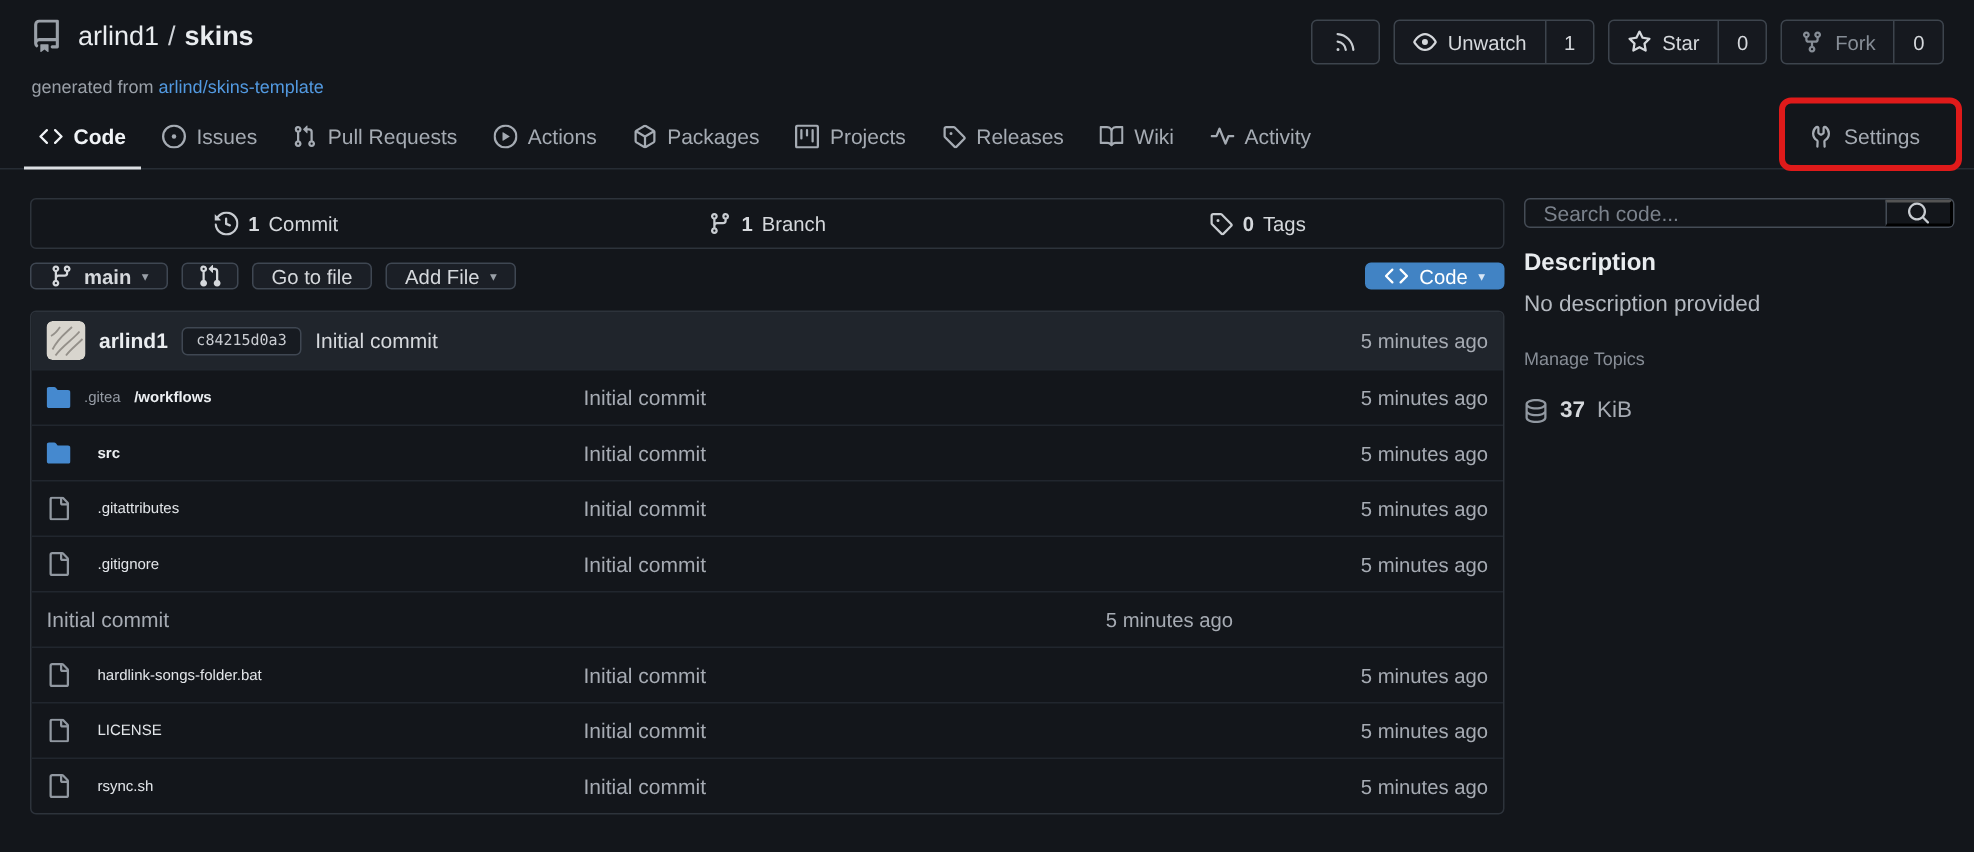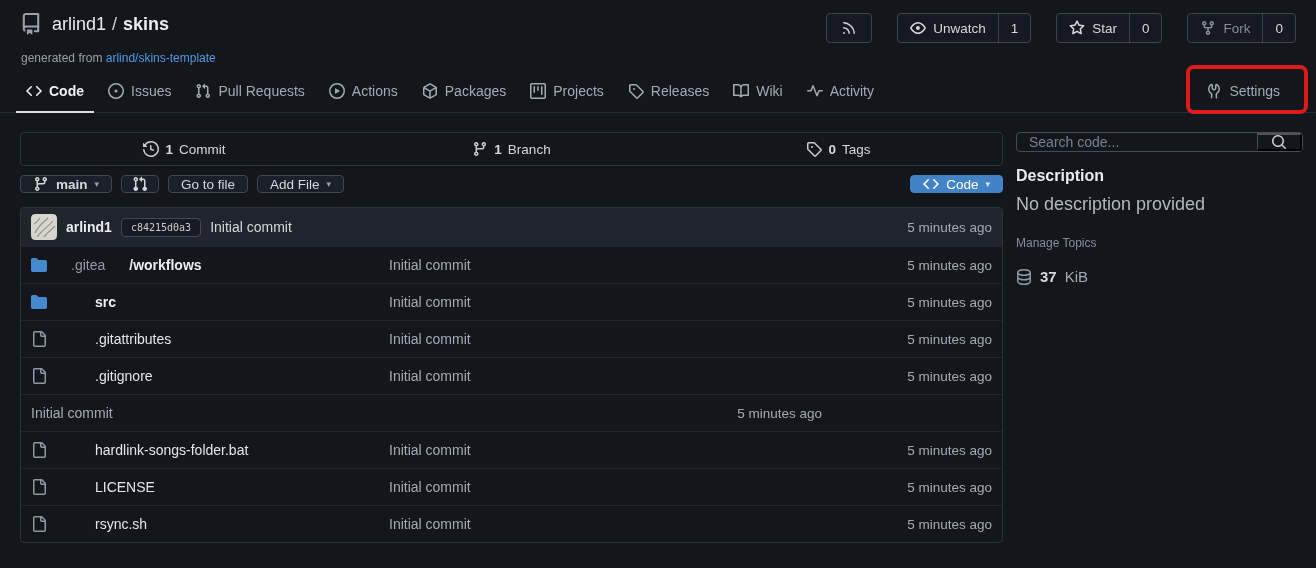--- a/index.html
+++ b/index.html
@@ -19,21 +19,21 @@
   .title-row { display:flex; align-items:flex-start; justify-content:space-between; }
   .title-left { display:flex; align-items:center; gap:10px; }
   .repo-icon { width:22px; height:22px; color:#9aa0a8; }
   .repo-title { font-size:18px; font-weight:400; color:#e9ecef; display:flex; gap:6px; align-items:baseline;}
   .repo-title .owner { color:#e9ecef; }
   .repo-title .sep { color:#cfd3d8; }
   .repo-title .name { font-weight:700; }
   .generated-from { margin:8px 0 0 1px; font-size:12px; color:#9aa0a8; }
   .generated-from a { color:#5299e0; }
 
-  .header-actions { display:flex; gap:25px; align-items:center; }
+  .header-actions { display:flex; gap:9px; align-items:center; }
   .hbtn, .hgroup { height:30px; border:1px solid #3d444d; border-radius:4px; background:#16191f; }
   .hbtn { width:46px; display:flex; align-items:center; justify-content:center; color:#c8ccd1; cursor:pointer; }
   .hgroup { display:flex; align-items:stretch; overflow:hidden; }
   .hgroup .seg { display:flex; align-items:center; gap:7px; padding:0 12px; font-size:13.5px; color:#d5d8dc; cursor:pointer; }
   .hgroup .cnt { border-left:1px solid #3d444d; padding:0 12px; display:flex; align-items:center; font-size:13.5px; color:#d5d8dc; cursor:pointer; }
   .hgroup.disabled .seg { color:#868d96; cursor:default; }
 
   
   .nav-tabs { display:flex; align-items:flex-end; margin-top:8px; padding:0 14px; border-bottom:1px solid #262c34; }
   .tab { display:flex; align-items:center; gap:7px; padding:10px 10px 12px 10px; margin:0 2px -1px 2px;
@@ -66,40 +66,40 @@
   .commit-head { display:flex; align-items:center; gap:9px; height:38px; padding:0 10px; background:#20252c; }
   .avatar { width:26px; height:26px; border-radius:4px; flex:none; }
   .commit-author { font-size:14px; font-weight:700; color:#e9ecef; cursor:pointer; }
   .sha-box { font-family:"DejaVu Sans Mono", monospace; font-size:10px; color:#c9ccd1;
              border:1px solid #3f4752; background:#171b21; border-radius:4px; padding:3px 9px; cursor:pointer; }
   .commit-msg { font-size:14px; color:#d5d8dc; cursor:pointer; }
   .commit-time { margin-left:auto; font-size:13.5px; color:#a6abb3; }
 
   .frow { display:grid; grid-template-columns:358px 1fr 170px; align-items:center; height:37px; padding:0 10px;
           border-top:1px solid #21262e; }
-  .fname { display:flex; align-items:center; gap:24px; font-size:14px; color:#e2e5e9; overflow:hidden; white-space:nowrap; cursor:pointer; }
+  .fname { display:flex; align-items:center; gap:9px; font-size:10px; color:#e2e5e9; overflow:hidden; white-space:nowrap; cursor:pointer; }
   .fname .prefix { color:#959ba4; }
   .frow.dir .fname .main { font-weight:700; color:#eceff2; }
   .folder-ic { color:#4589cf; display:none; }
   .file-ic { color:#9198a1; display:none; }
   .frow.dir .folder-ic { display:block; }
   .frow.file .file-ic { display:block; }
   .fmsg { font-size:14px; color:#a6abb3; cursor:pointer; overflow:hidden; white-space:nowrap; }
   .ftime { font-size:13.5px; color:#a6abb3; text-align:right; }
 
   
   .sidebar { width:287px; margin-left:13px; flex:none; }
   .search-box { display:flex; height:20px; border:1px solid #454c56; border-radius:4px; overflow:hidden; }
   .search-box input { flex:1; background:transparent; border:none; outline:none; padding:0 12px;
                       font-size:14px; color:#d5d8dc; font-family:"Liberation Sans", sans-serif; }
   .search-box input::placeholder { color:#7b828c; }
   .search-btn { width:45px; border-left:1px solid #454c56; display:flex; align-items:center; justify-content:center;
                 color:#c8ccd1; cursor:pointer; background:transparent; }
   .desc-title { margin:15px 0 9px; font-size:16px; font-weight:700; color:#e9ecef; }
-  .desc-empty { font-size:18px; color:#b4b9c0; }
+  .desc-empty { font-size:15px; color:#b4b9c0; }
   .manage-topics { display:inline-block; margin-top:21px; font-size:12px; color:#878d96; cursor:pointer; }
   .size-row { margin-top:17px; display:flex; align-items:center; gap:8px; }
   .size-row .oi { color:#9198a1; }
   .size-row .v { font-size:15px; font-weight:700; color:#d5d8dc; }
   .size-row .u { font-size:15px; color:#a6abb3; }
 
   
   .annotation-box { position:absolute; left:1186px; top:65px; width:122px; height:49px;
                     border:4px solid #df1a1a; border-radius:8px; pointer-events:none; z-index:20; }
 </style>

